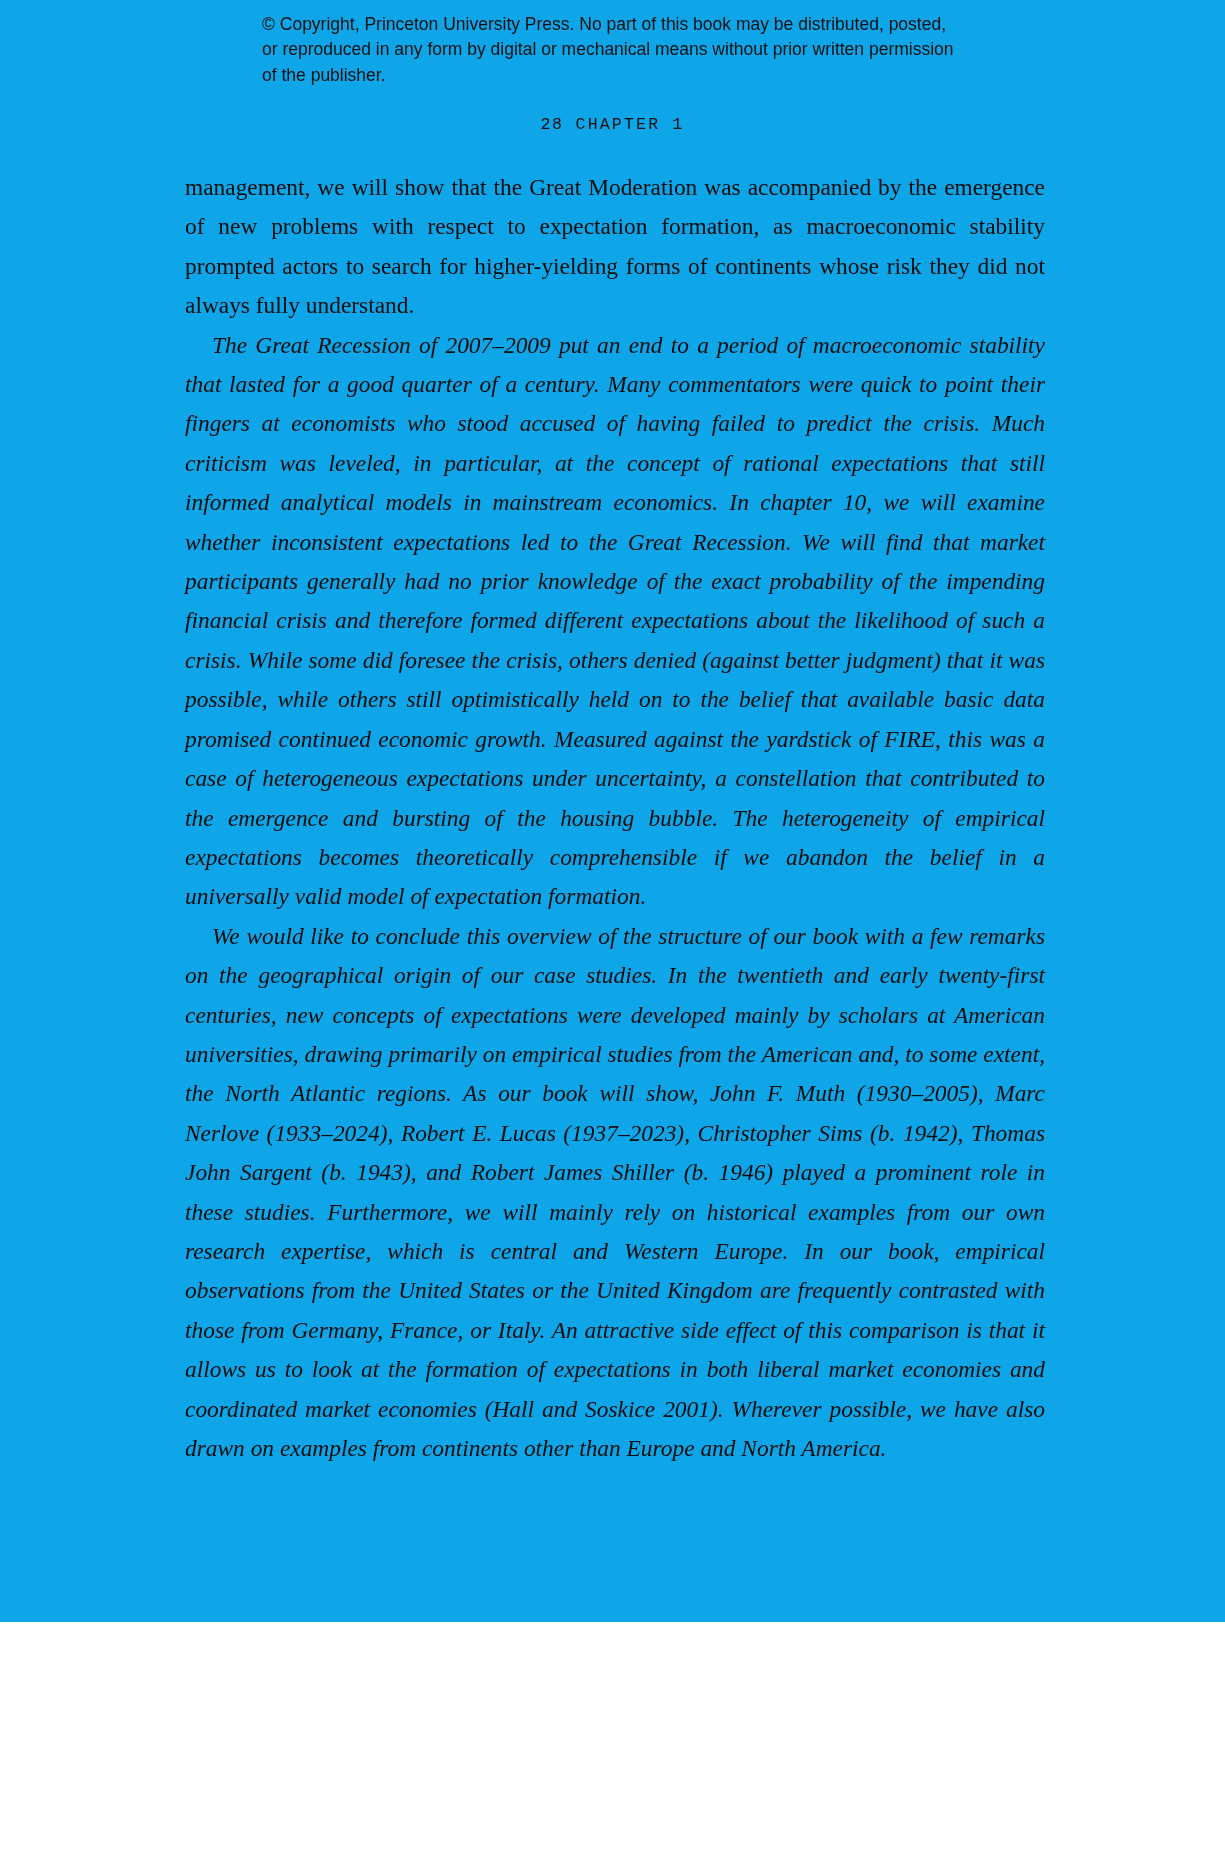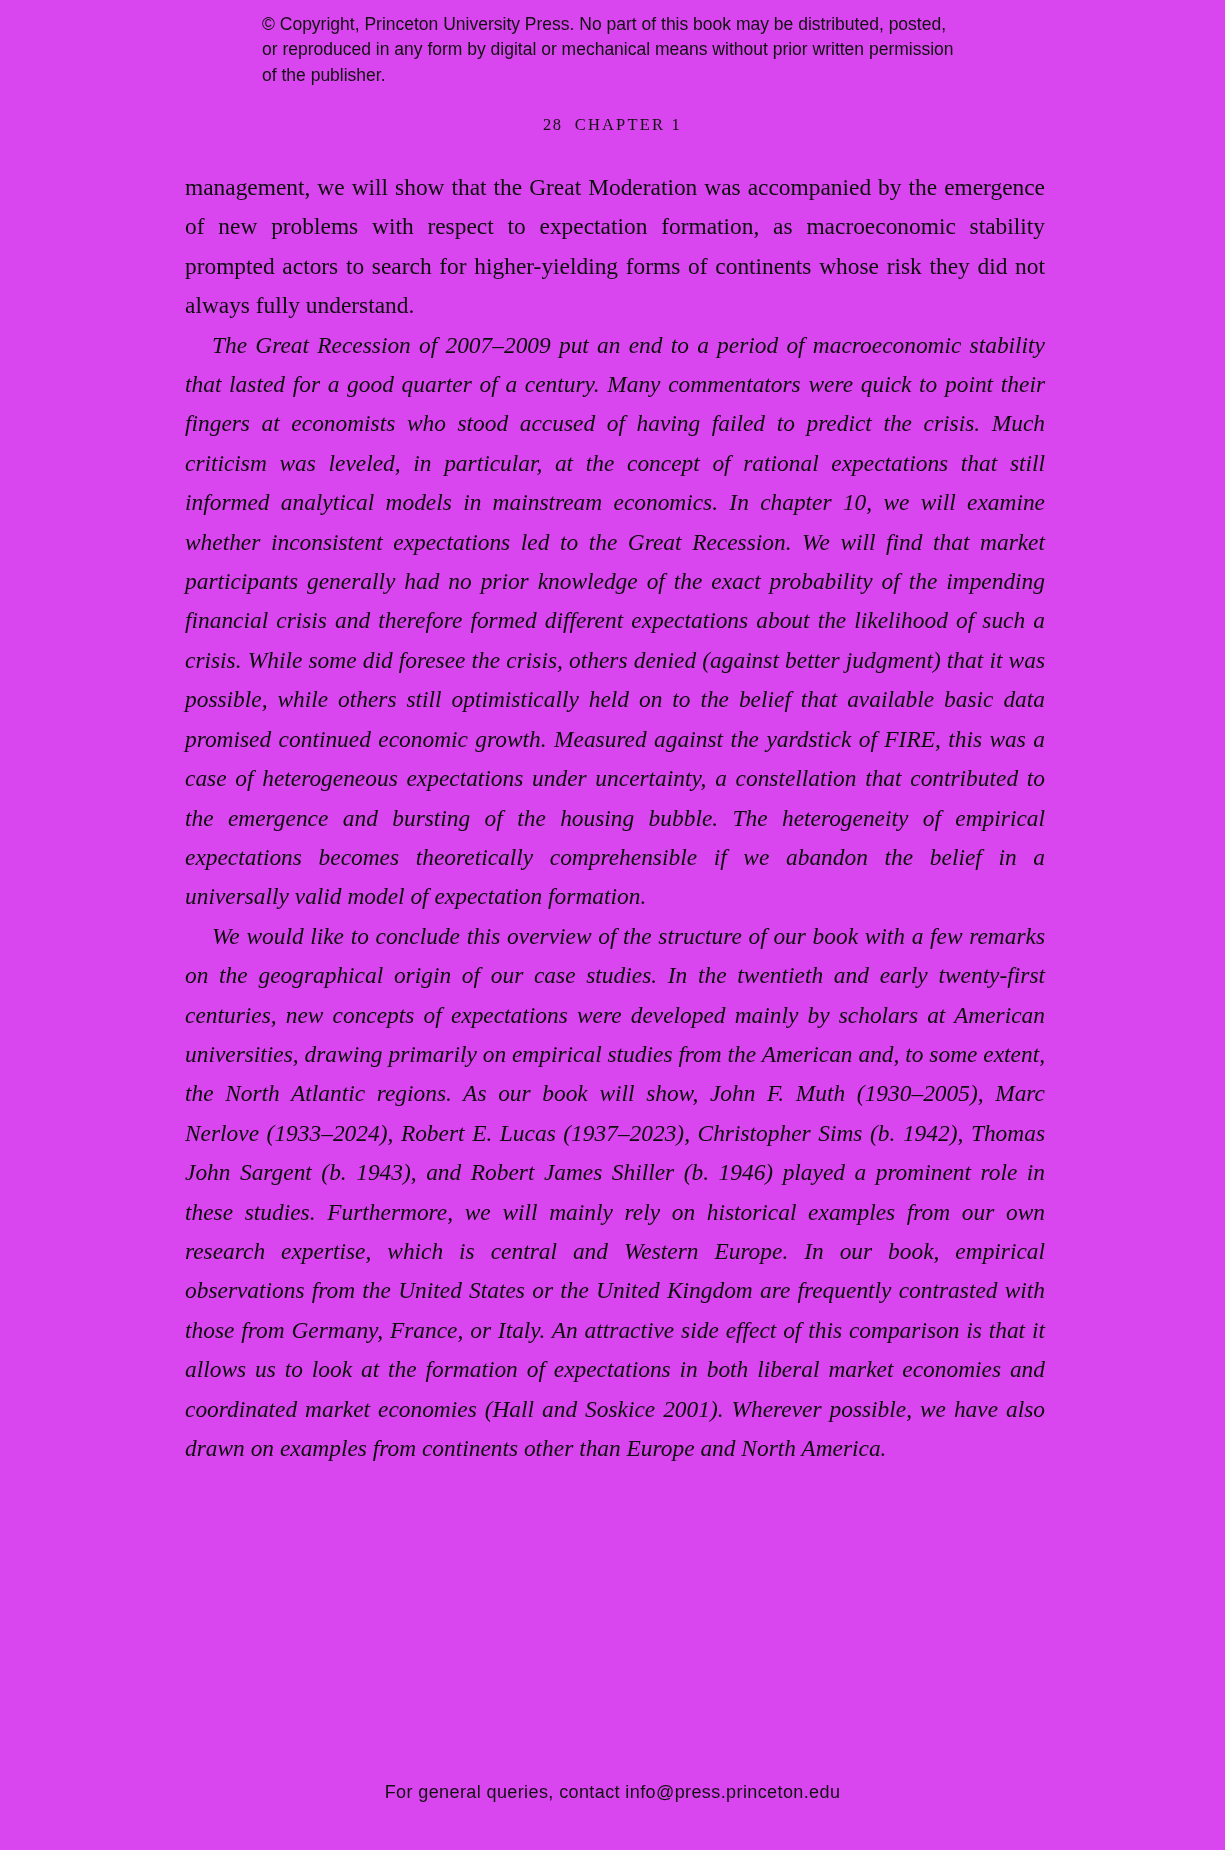--- a/index.html
+++ b/index.html
@@ -3,23 +3,23 @@
 <meta charset="utf-8">
 <style>
   html, body {
     margin: 0;
     padding: 0;
     background: #ffffff;
   }
   .page {
     position: relative;
     width: 1225px;
-    height: 1850px;
+    height: 1622px;
     margin: 0 auto;
-    background: #d946ef;
+    background: #0ea5e9;
     box-sizing: border-box;
     overflow: hidden;
   }
 
   .copyright-notice {
     position: absolute;
     left: 262px;
     top: 12px;
     width: 700px;
     font-family: "Liberation Sans", sans-serif;
@@ -28,21 +28,21 @@
     color: #111111;
     text-align: left;
   }
 
   .running-head {
     position: absolute;
     left: 0;
     right: 0;
     top: 115px;
     text-align: center;
-    font-family: Liberation Serif, serif;
+    font-family: Liberation Mono, monospace;
     font-size: 16.5px;
     letter-spacing: 2.2px;
     color: #111111;
   }
   .running-head .folio {
     letter-spacing: 1.6px;
     margin-right: 12px;
   }
 
   .body-text {
@@ -89,15 +89,14 @@
   <div class="running-head">
     <span class="folio">28</span><span>CHAPTER 1</span>
   </div>
 
   <div class="body-text">
     <p>management, we will show that the Great Moderation was accompanied by the emergence of new problems with respect to expectation formation, as macroeconomic stability prompted actors to search for higher-yielding forms of continents whose risk they did not always fully understand.</p>
     <p>The Great Recession of 2007–2009 put an end to a period of macroeconomic stability that lasted for a good quarter of a century. Many commentators were quick to point their fingers at economists who stood accused of having failed to predict the crisis. Much criticism was leveled, in particular, at the concept of rational expectations that still informed analytical models in mainstream economics. In chapter 10, we will examine whether inconsistent expectations led to the Great Recession. We will find that market participants generally had no prior knowledge of the exact probability of the impending financial crisis and therefore formed different expectations about the likelihood of such a crisis. While some did foresee the crisis, others denied (against better judgment) that it was possible, while others still optimistically held on to the belief that available basic data promised continued economic growth. Measured against the yardstick of FIRE, this was a case of heterogeneous expectations under uncertainty, a constellation that contributed to the emergence and bursting of the housing bubble. The heterogeneity of empirical expectations becomes theoretically comprehensible if we abandon the belief in a universally valid model of expectation formation.</p>
     <p>We would like to conclude this overview of the structure of our book with a few remarks on the geographical origin of our case studies. In the twentieth and early twenty-first centuries, new concepts of expectations were developed mainly by scholars at American universities, drawing primarily on empirical studies from the American and, to some extent, the North Atlantic regions. As our book will show, John F. Muth (1930–2005), Marc Nerlove (1933–2024), Robert E. Lucas (1937–2023), Christopher Sims (b. 1942), Thomas John Sargent (b. 1943), and Robert James Shiller (b. 1946) played a prominent role in these studies. Furthermore, we will mainly rely on historical examples from our own research expertise, which is central and Western Europe. In our book, empirical observations from the United States or the United Kingdom are frequently contrasted with those from Germany, France, or Italy. An attractive side effect of this comparison is that it allows us to look at the formation of expectations in both liberal market economies and coordinated market economies (Hall and Soskice 2001). Wherever possible, we have also drawn on examples from continents other than Europe and North America.</p>
   </div>
 
-  <div class="footer-note">For general queries, contact info@press.princeton.edu</div>
 
 </div>
 
 </body></html>

